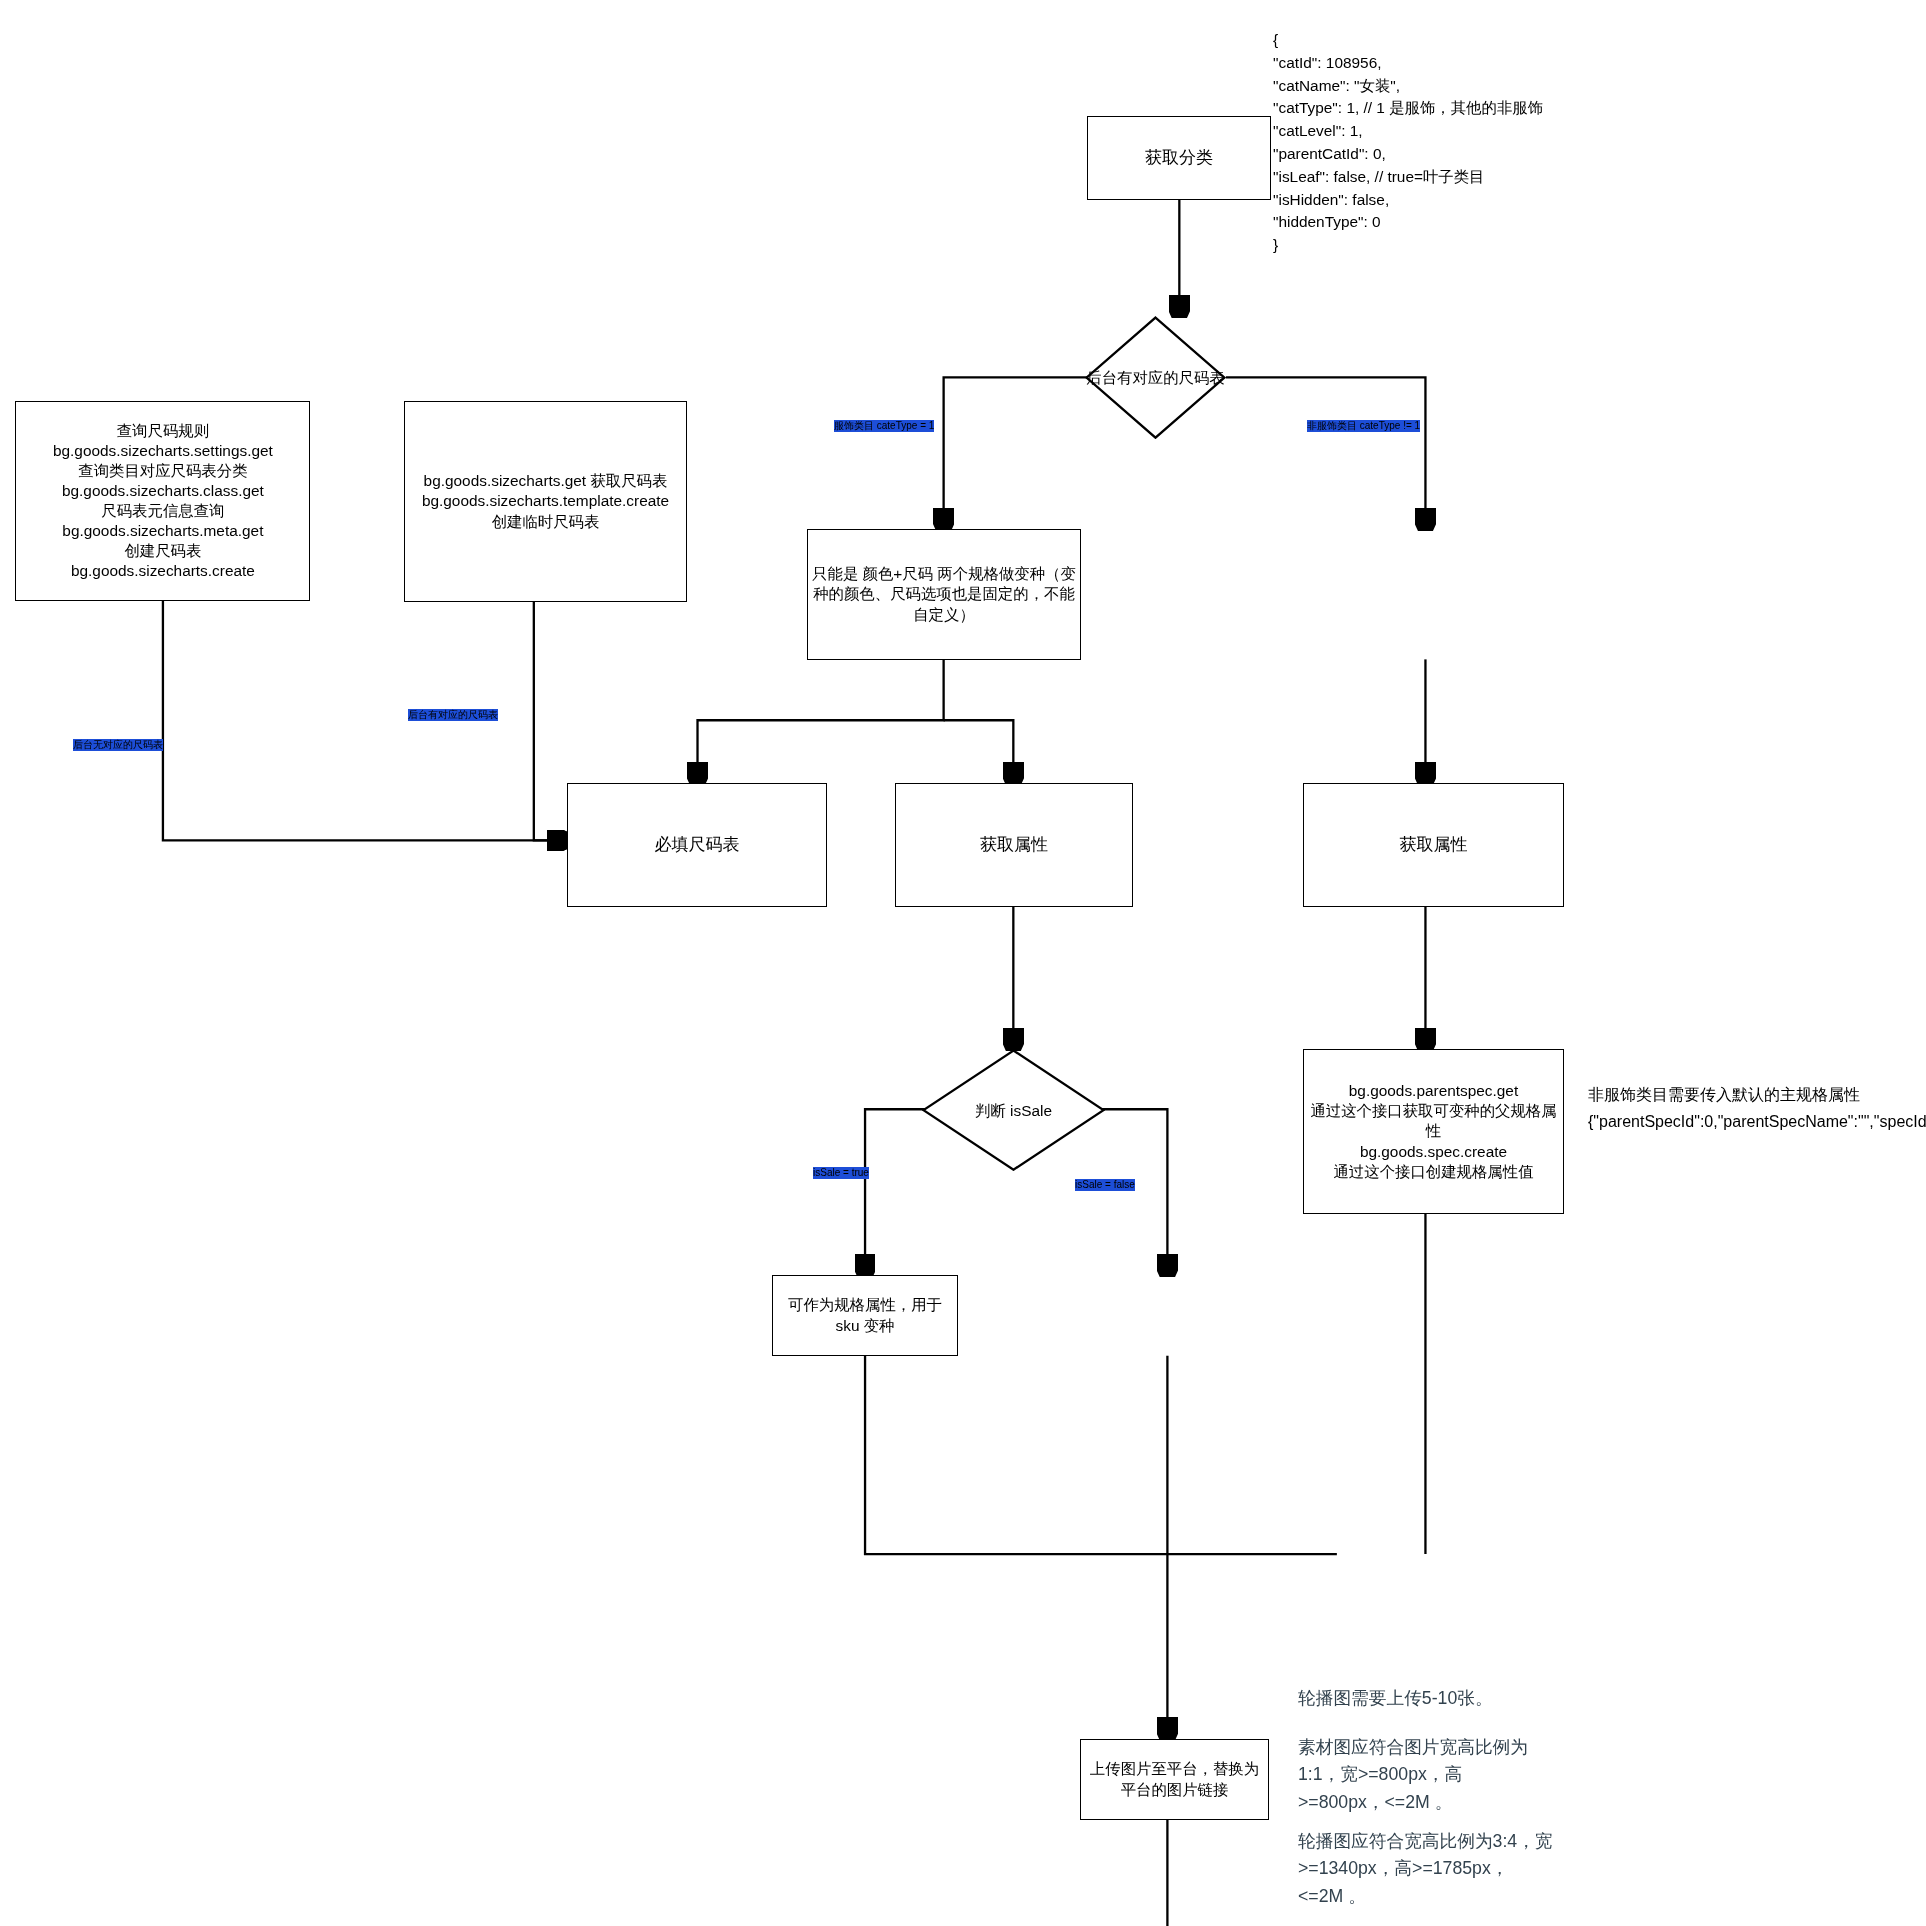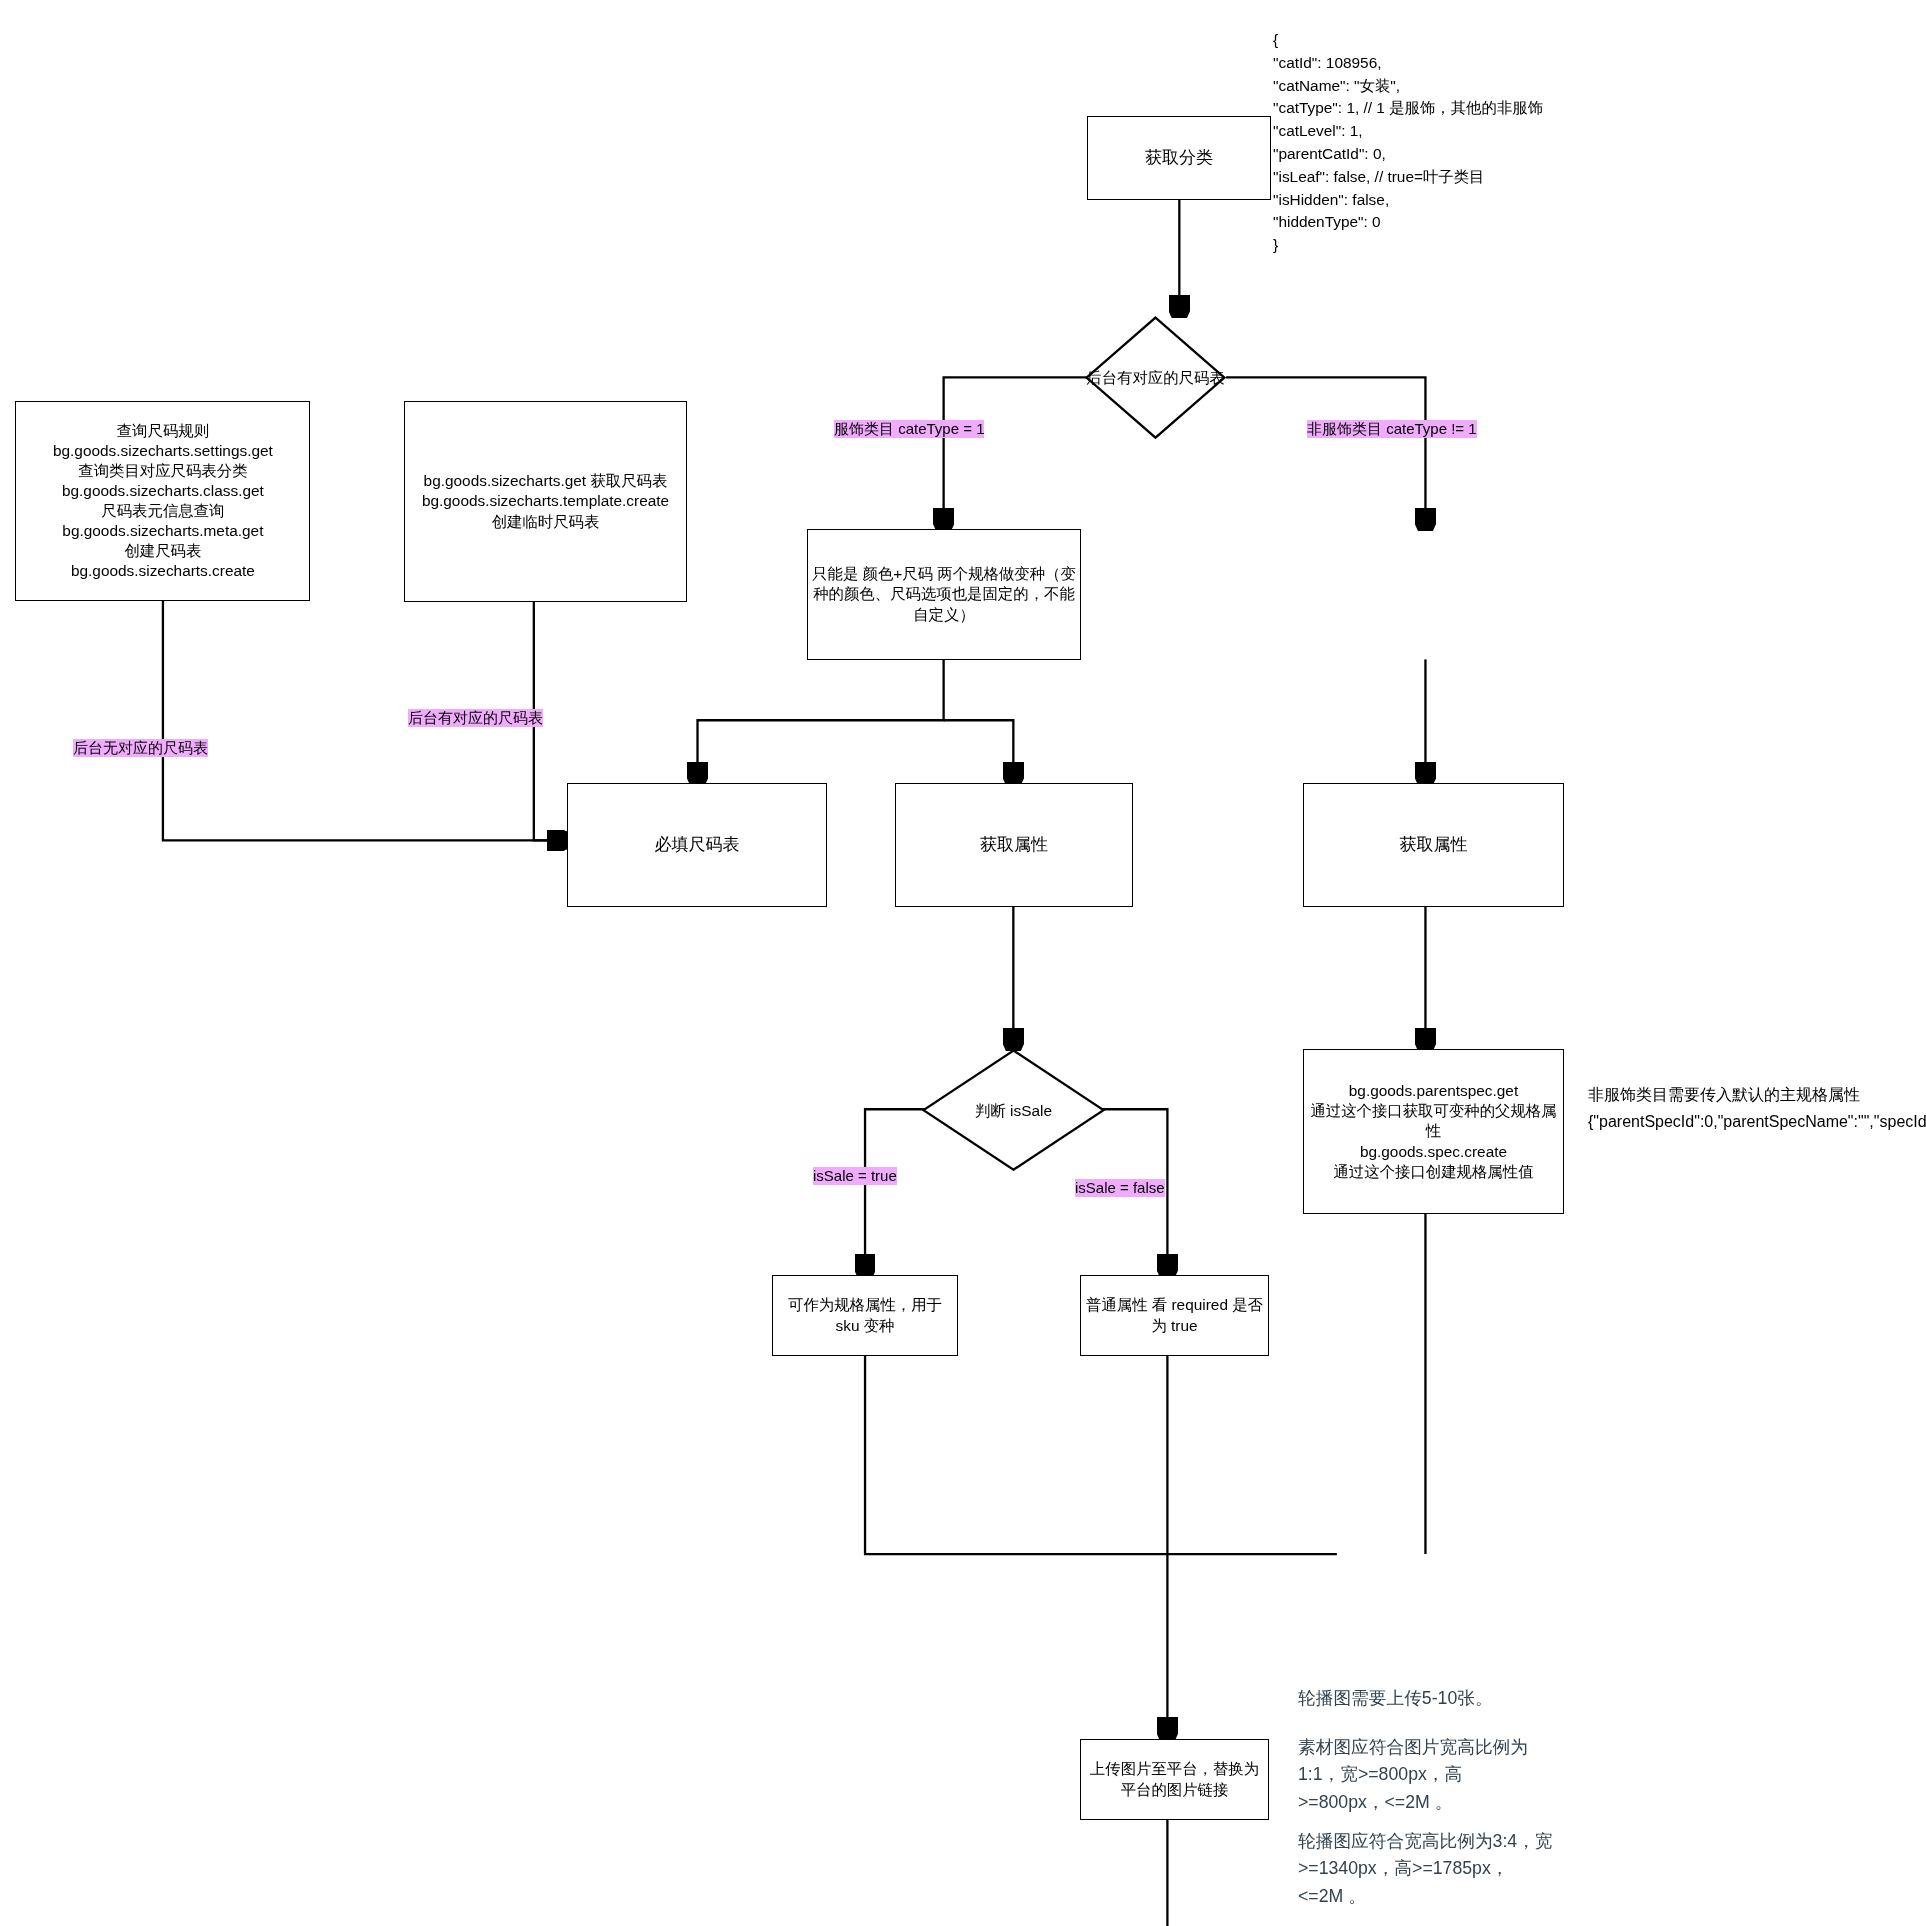--- a/index.html
+++ b/index.html
@@ -31,23 +31,23 @@
   .diamond .dlabel{
     position:absolute;left:0;right:0;top:50%;
     transform:translateY(-50%);
     text-align:center;
     font-size:15.4px;
     color:#000000;
     white-space:nowrap;
   }
   .edgelabel{
     position:absolute;
-    font-size:15px;
+    font-size:10px;
     color:#000000;
-    background:#f0abfc;
+    background:#1d4ed8;
     white-space:nowrap;
     line-height:1.2;
   }
   .note{
     position:absolute;
     font-size:16px;
     color:#000000;
     white-space:pre-line;
     line-height:1.42;
   }
@@ -158,21 +158,20 @@
   <div class="node f40" style="left:1303px;top:1049px;width:261px;height:165px;">bg.goods.parentspec.get
 通过这个接口获取可变种的父规格属性
 bg.goods.spec.create
 通过这个接口创建规格属性值</div>
 
   <div class="note" style="left:1588px;top:1084px;font-size:16px;">非服饰类目需要传入默认的主规格属性</div>
   <div class="note" style="left:1588px;top:1111px;font-size:16px;">{"parentSpecId":0,"parentSpecName":"","specId":0,"specName":""}</div>
 
   <div class="node f40" style="left:772px;top:1275px;width:186px;height:81px;">可作为规格属性，用于 sku 变种</div>
 
-  <div class="node f40" style="left:1080px;top:1275px;width:189px;height:81px;">普通属性 看 required 是否为 true</div>
 
   <div class="note blue" style="left:1298px;top:1658px;">
     <span class="hl">轮播图需要上传5-10张。</span>
   </div>
   <div class="note blue" style="left:1298px;top:1726px;width:370px;margin-top:8px;">素材图应符合图片宽高比例为
 1:1，宽&gt;=800px，高
 &gt;=800px，&lt;=2M 。</div>
   <div class="note blue" style="left:1298px;top:1828px;width:370px;">轮播图应符合宽高比例为3:4，宽
 &gt;=1340px，高&gt;=1785px，
 &lt;=2M 。</div>

